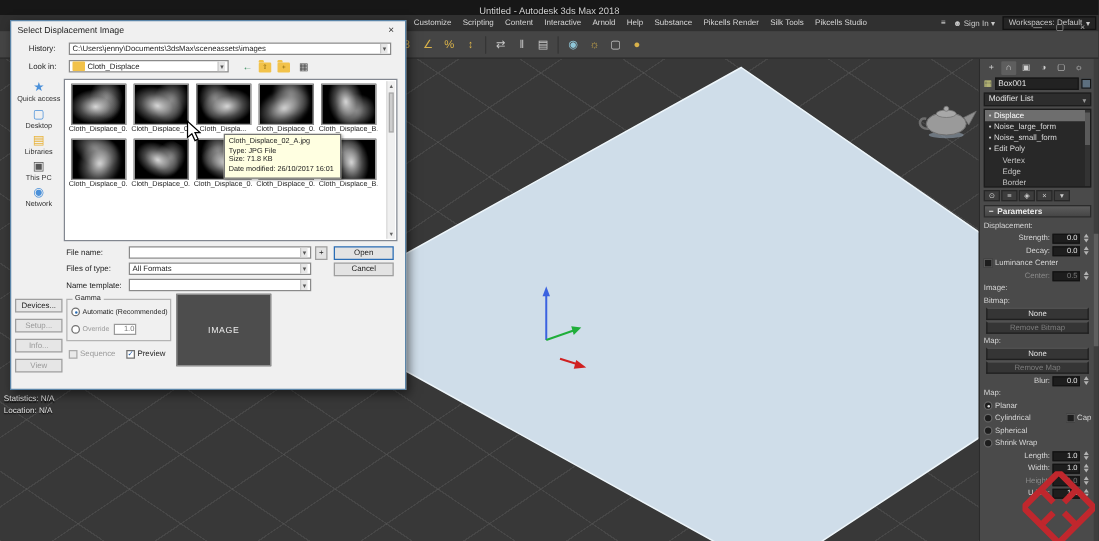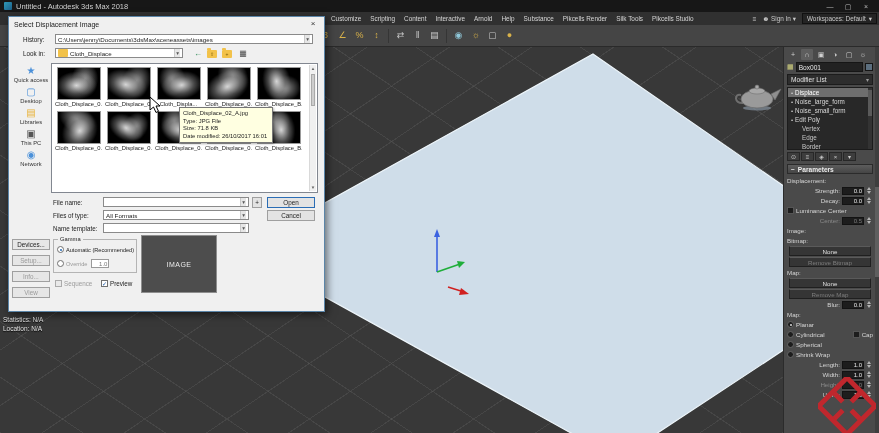--- a/index.html
+++ b/index.html
@@ -1,20 +1,20 @@
 <!DOCTYPE html>
 <html><head>
 <meta charset="utf-8">
 <style>
   *{margin:0;padding:0;box-sizing:border-box;font-family:"Liberation Sans",sans-serif;}
   html,body{background:#222;}
   .app{position:relative;width:879px;height:433px;overflow:hidden;background:#383838;font-size:7px;}
 
   
-  .titlebar{position:absolute;left:0;top:0;width:879px;height:12px;background:#171717;display:flex;align-items:center;padding:0 4px;gap:4px;color:#cfcfcf;font-size:7.5px;z-index:20;}
+  .titlebar{position:absolute;left:0;top:0;width:879px;height:12px;background:#171717;display:flex;align-items:center;padding:0 4px;gap:4px;color:#cfcfcf;font-size:7.5px;z-index:20;flex-direction:column;}
   .applogo{width:8px;height:8px;background:linear-gradient(135deg,#2f9ab8,#1b5f8a);border-radius:1px;}
   .winbtns{margin-left:auto;display:flex;}
   .winbtn{width:18px;height:11px;text-align:center;line-height:11px;font-size:7px;color:#bbb;}
 
   
   .menubar{position:absolute;left:0;top:12px;width:879px;height:13px;background:#303030;z-index:15;}
   .menuitems{position:absolute;left:331px;top:0;height:13px;display:flex;align-items:center;gap:9px;color:#d6d6d6;font-size:6.4px;white-space:nowrap;}
   .menuright{position:absolute;right:2px;top:1px;height:11px;display:flex;align-items:center;gap:6px;color:#c9c9c9;font-size:6.4px;}
   .wsbox{display:flex;align-items:center;gap:3px;background:#242424;border:1px solid #111;height:11px;padding:0 4px;color:#c9c9c9;}
 

